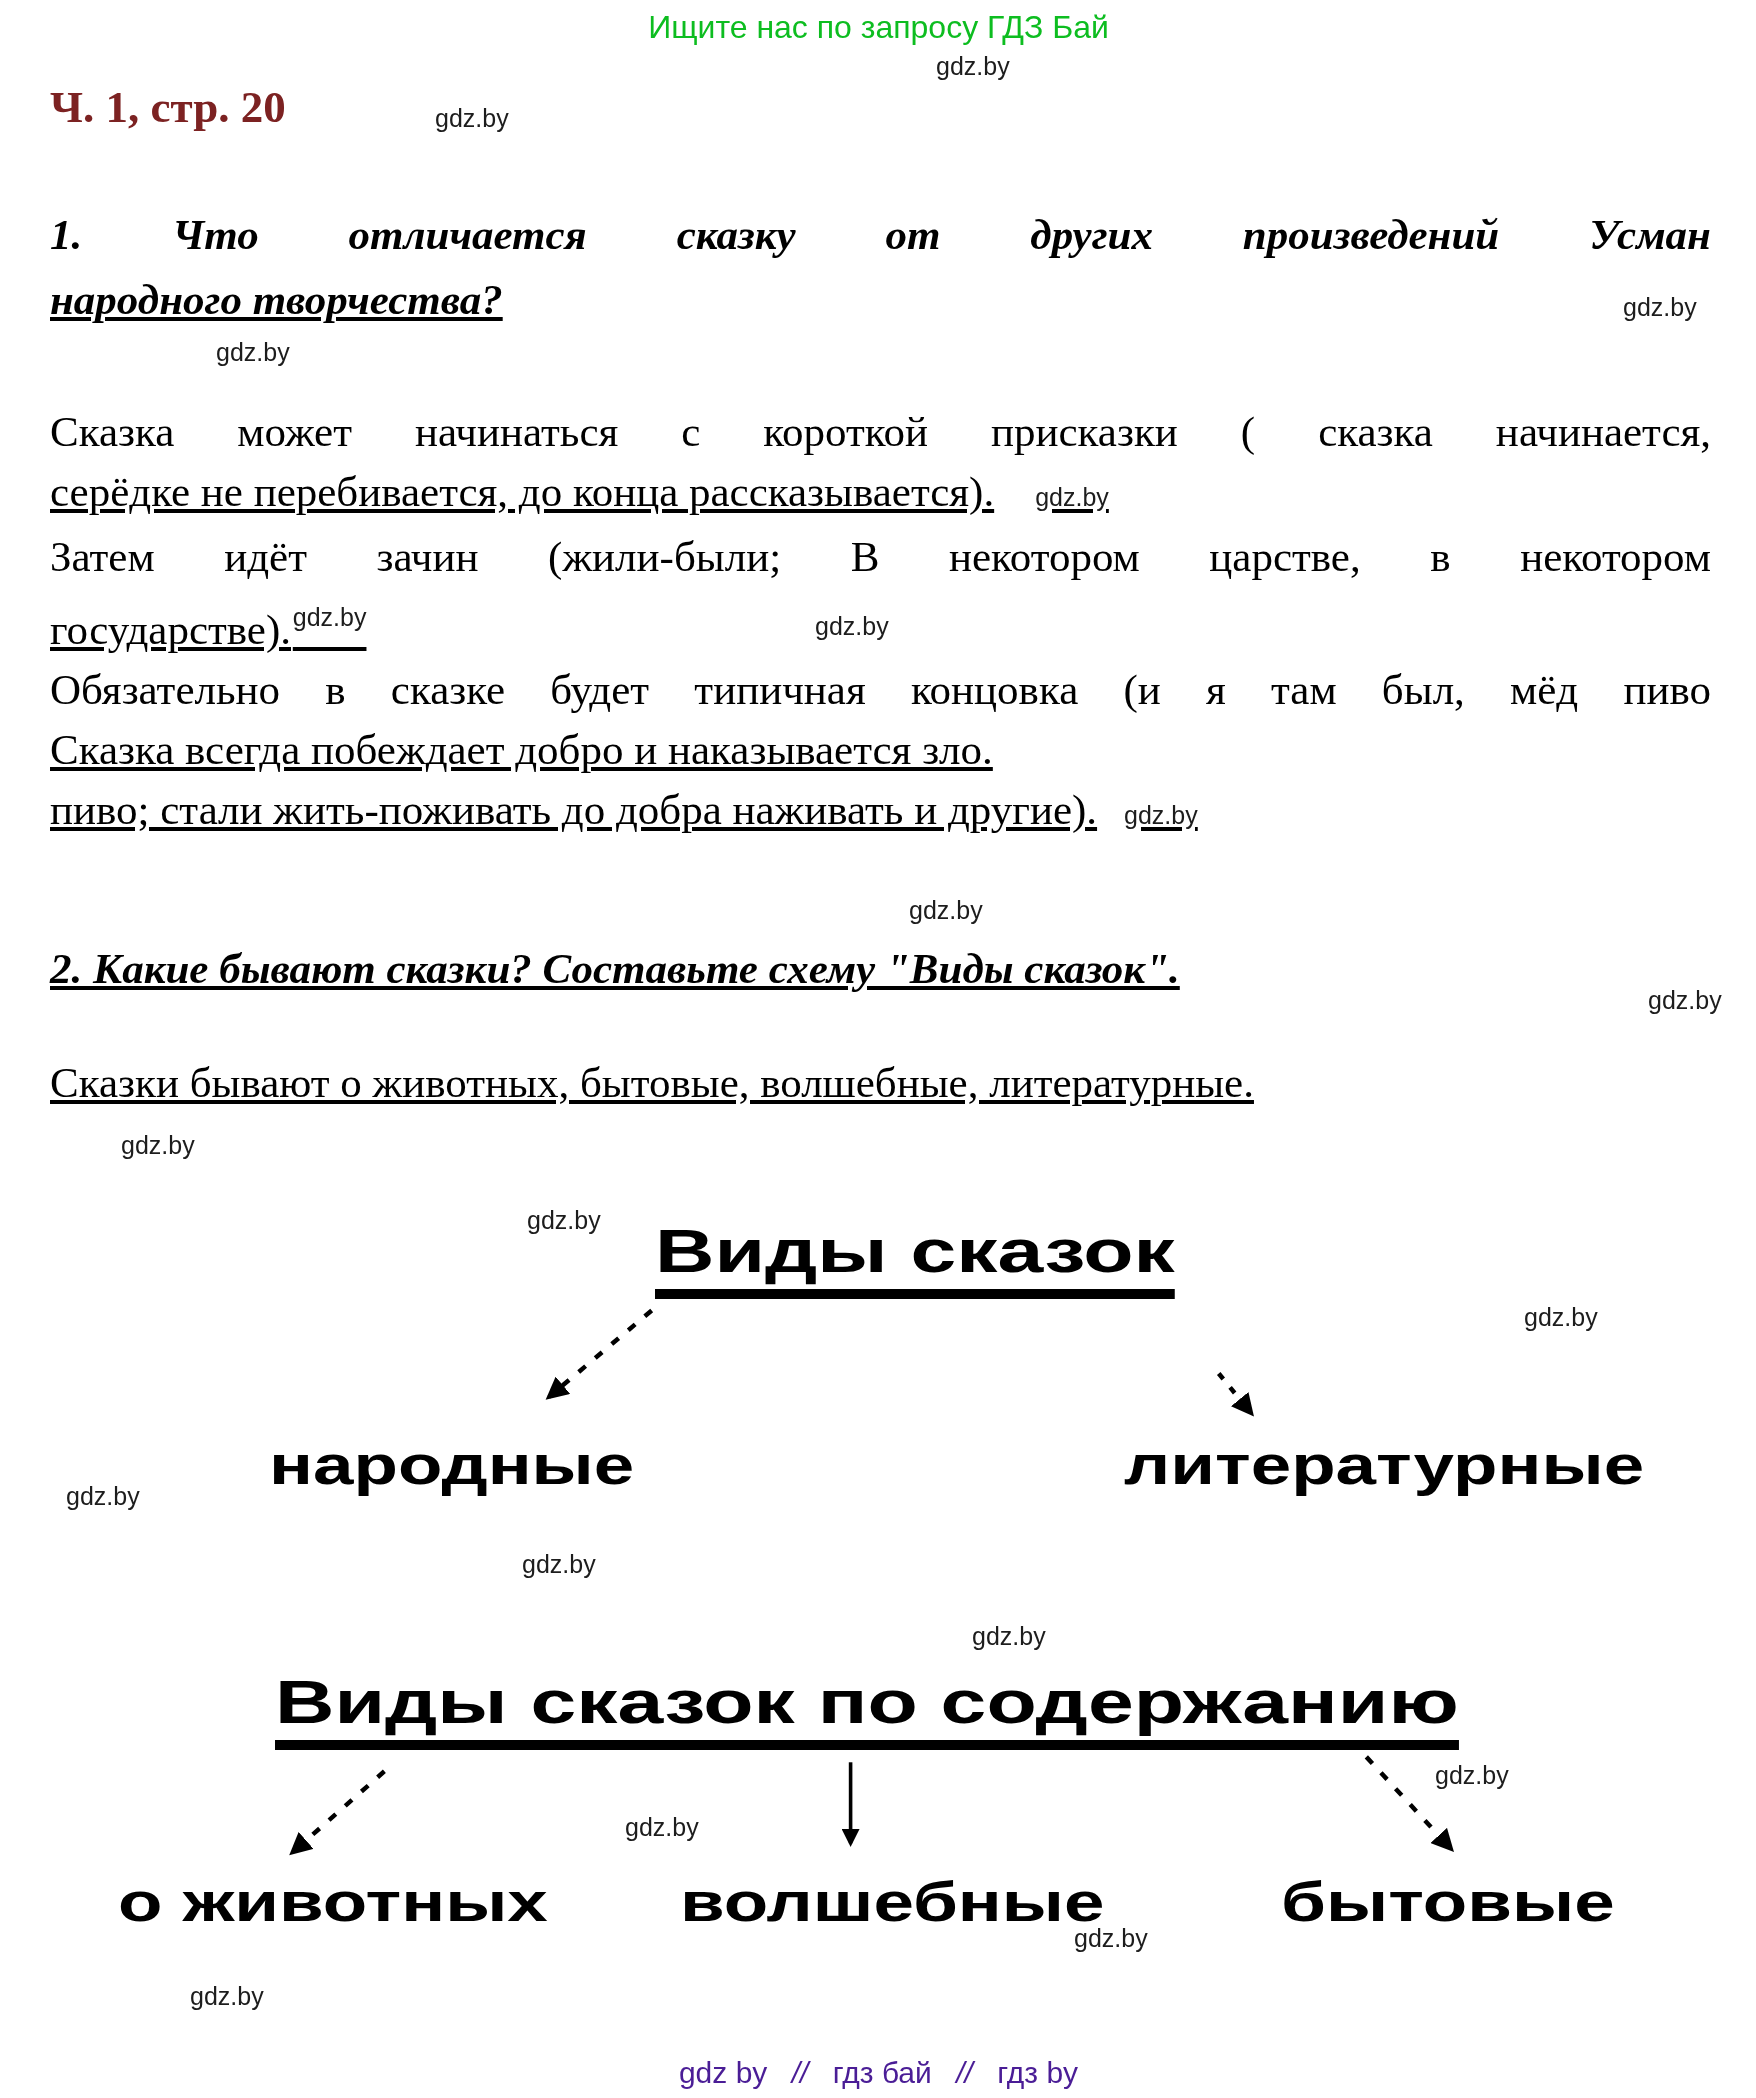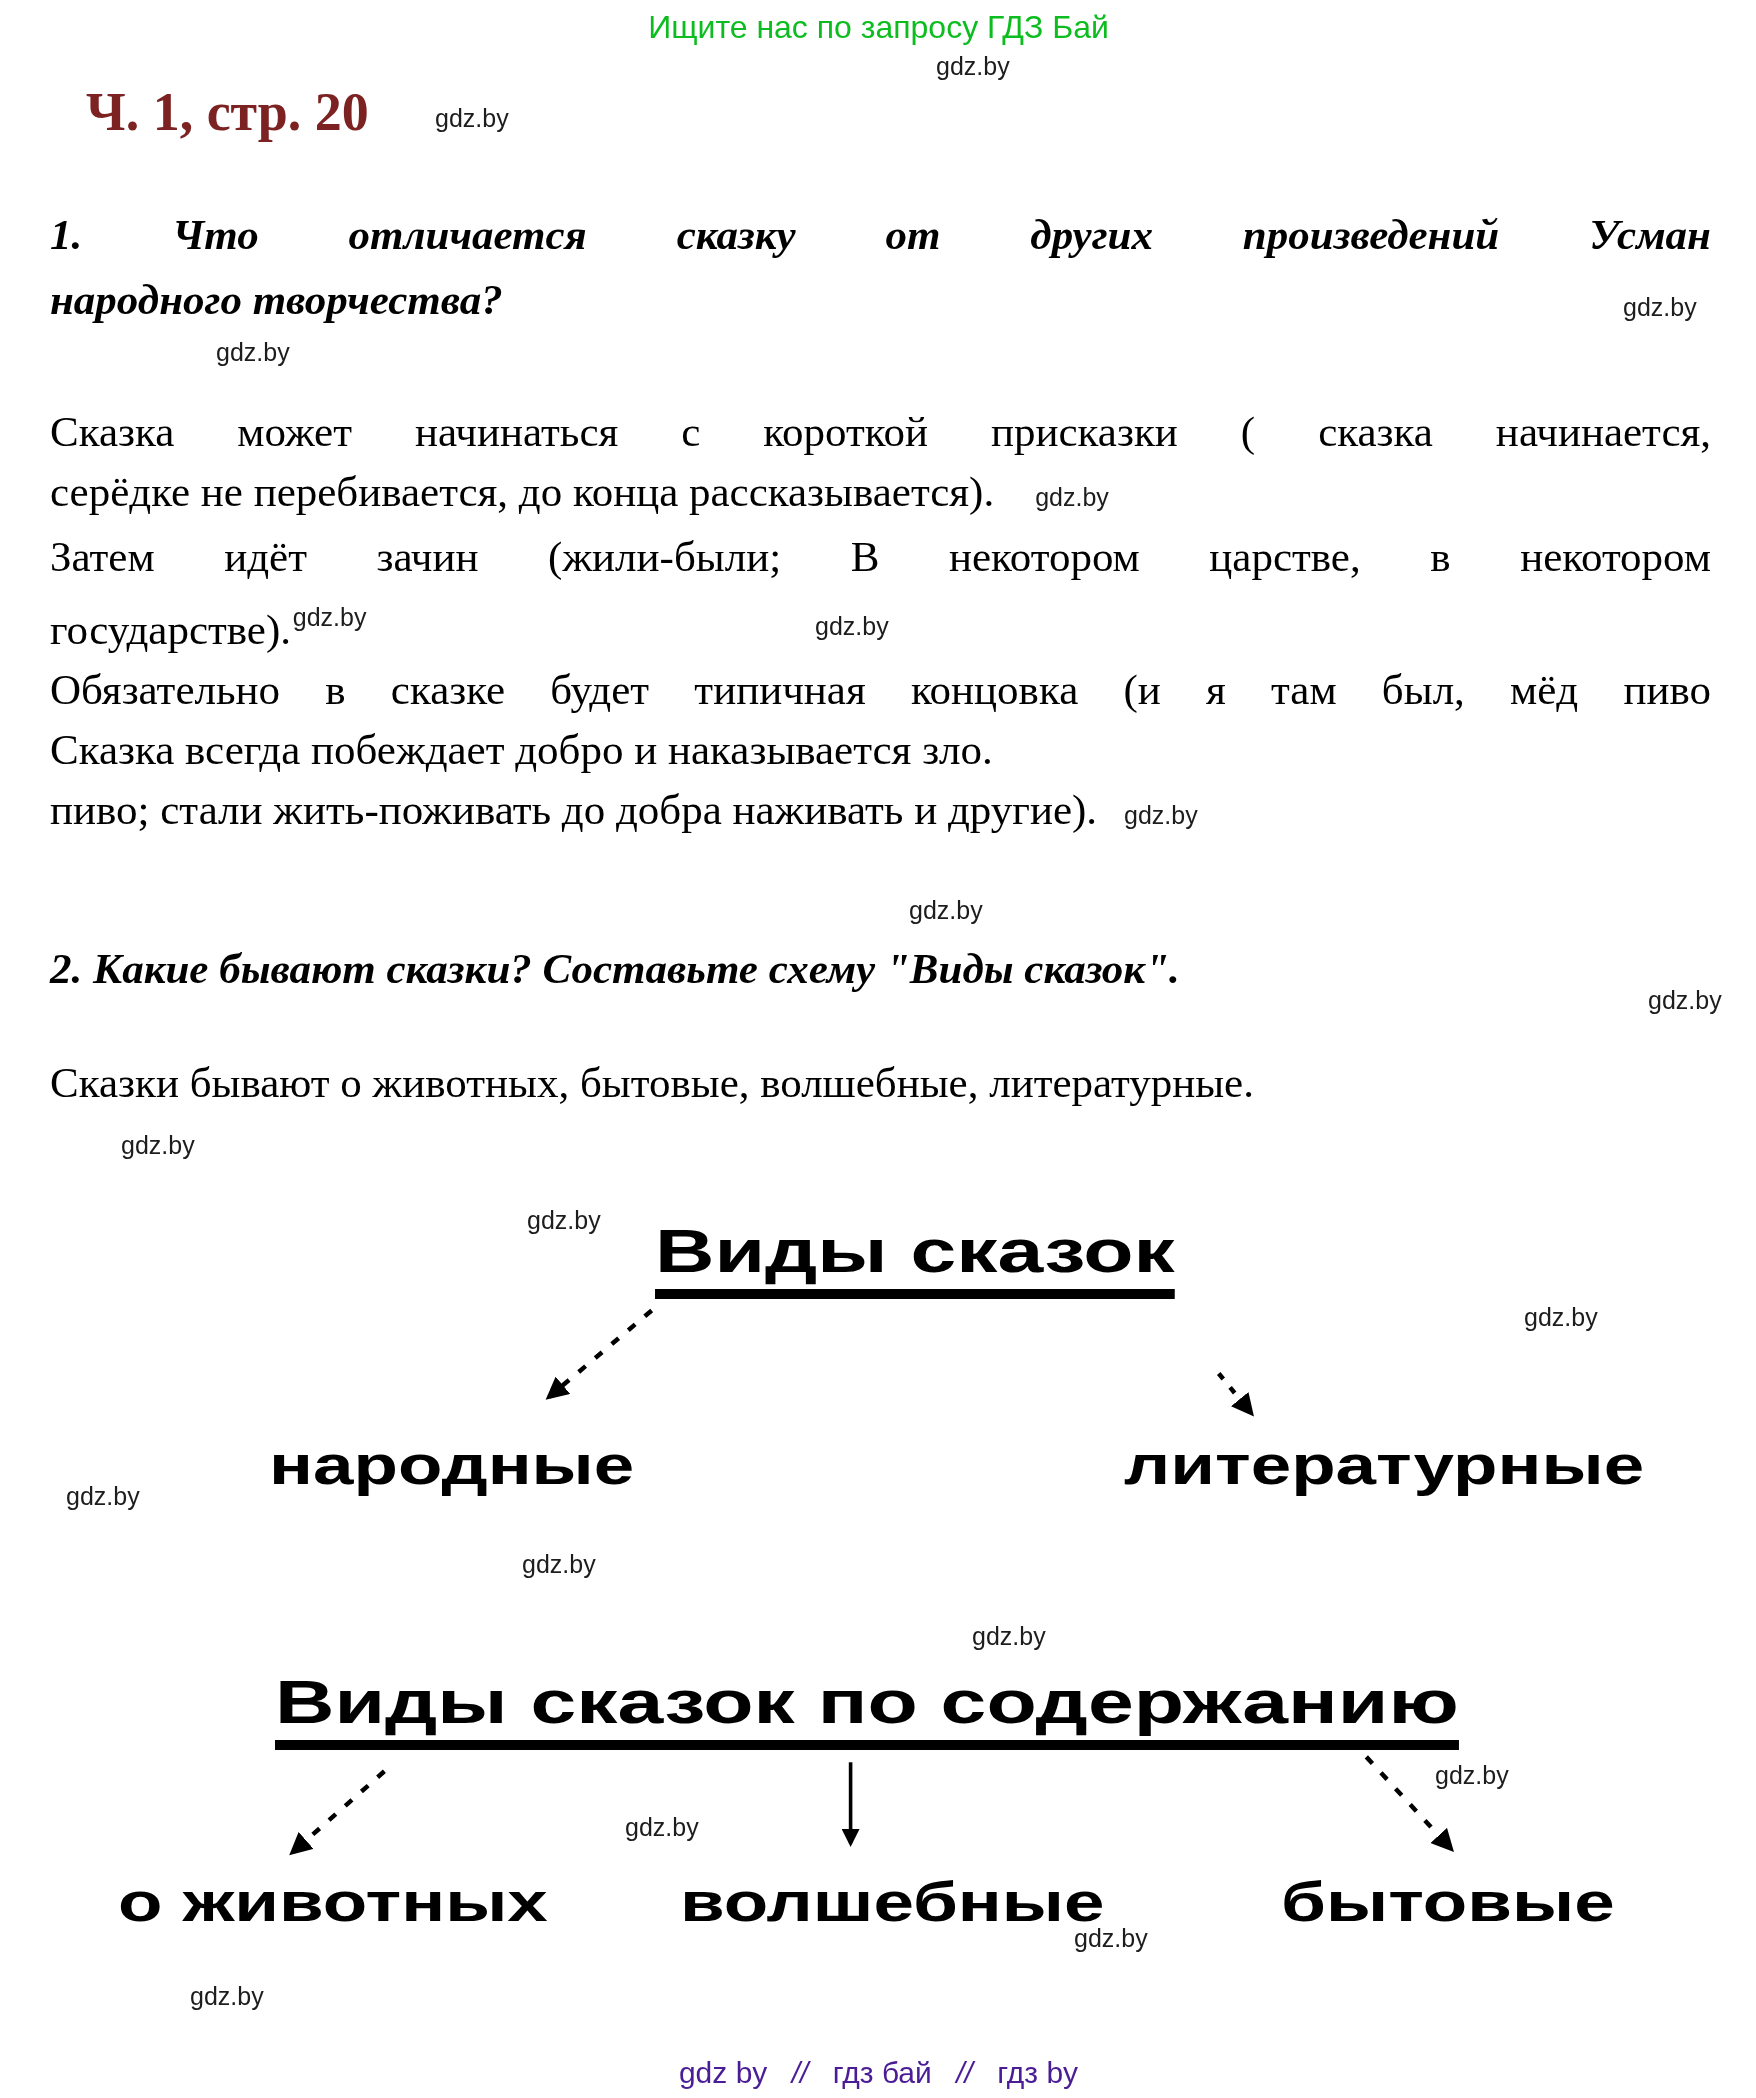--- a/index.html
+++ b/index.html
@@ -5,26 +5,26 @@
   html,body{margin:0;padding:0;background:#ffffff;}
   .page{position:relative;width:1757px;height:2098px;background:#ffffff;overflow:hidden;
         font-family:"Liberation Serif",serif;color:#000;}
   .promo{position:absolute;top:9px;left:0;width:100%;text-align:center;
          font-family:"Liberation Sans",sans-serif;font-size:32px;color:#0dbd20;}
   .wm{position:absolute;font-family:"Liberation Sans",sans-serif;font-size:25px;color:#1d1d1d;white-space:nowrap;}
   .wmi{font-family:"Liberation Sans",sans-serif;font-size:25px;color:#1d1d1d;white-space:nowrap;}
   .wmi.gap1{margin-left:41px;}
   .wmi.gap2{margin-left:27px;}
   .wmi.sup{vertical-align:18px;margin-left:1.8px;}
-  .heading{position:absolute;left:50px;top:81px;font-weight:bold;font-size:54px;color:#7c2222;margin-left:36px;}
+  .heading{position:absolute;left:50px;top:81px;font-weight:bold;font-size:45px;color:#7c2222;}
   .tblock{position:absolute;left:50px;width:1661px;}
   .q{font-weight:bold;font-style:italic;font-size:43px;line-height:65px;}
   .a{font-size:43px;line-height:60px;}
   .just{text-align:justify;text-align-last:justify;}
-  .one{white-space:nowrap;}
+  .one{white-space:nowrap;text-decoration:underline;}
   .bitmap{position:absolute;font-family:"Liberation Sans",sans-serif;font-weight:bold;
           transform-origin:0 0;white-space:nowrap;line-height:1;}
   .d-title{font-size:61px;transform:scaleX(1.35);padding-bottom:7.2px;border-bottom:10px solid #000;}
   .d-label{font-size:56px;transform:scaleX(1.3);}
   .arrows{position:absolute;left:0;top:0;pointer-events:none;}
   .footer{position:absolute;top:2056px;left:0;width:100%;text-align:center;
           font-family:"Liberation Sans",sans-serif;font-size:30px;color:#4a1d96;}
   .footer a{color:#4a1d96;text-decoration:none;cursor:pointer;}
   .footer .sep{margin:0 16px;font-style:italic;}
 </style>

